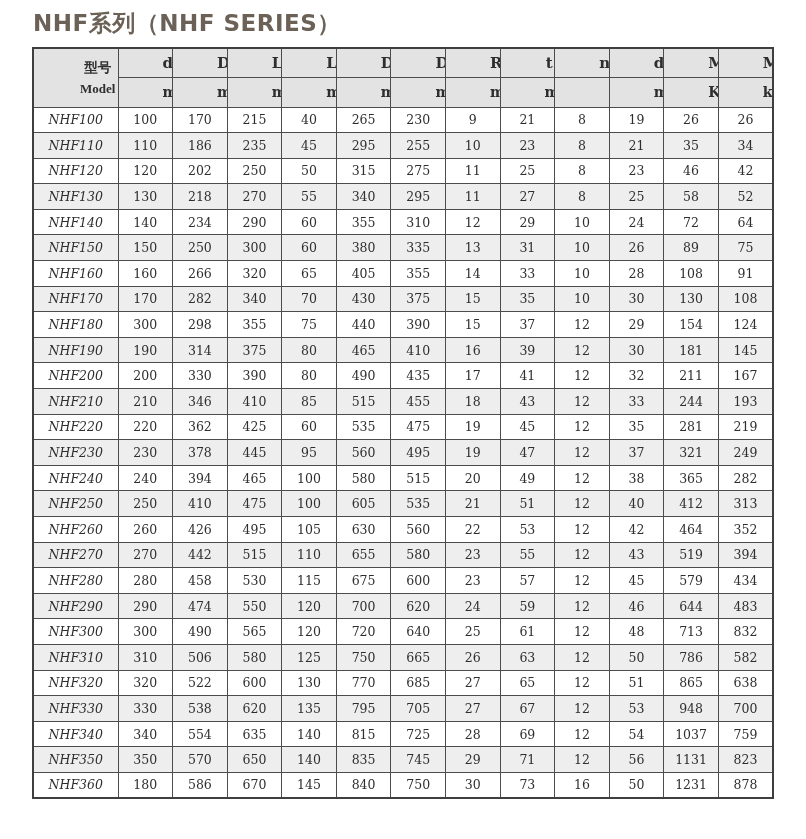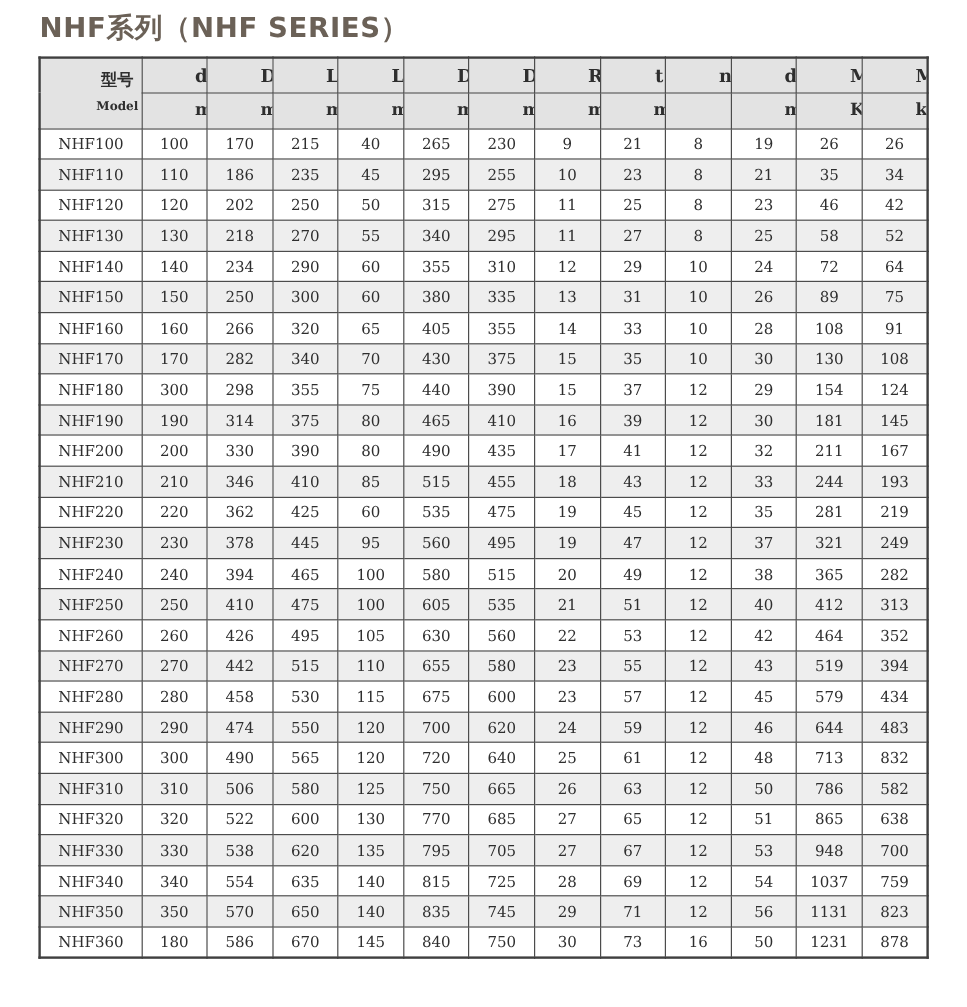--- a/index.html
+++ b/index.html
@@ -42,39 +42,39 @@
     background: #e3e3e3;
     font-weight: bold;
     padding-left: 44px;
   }
   th.model-th {
     font-size: 14px;
     font-weight: normal;
     line-height: 1.45;
   }
   th.model-th .cn { font-size: 13.5px; }
-  th.model-th .en { font-size: 10px; }
+  th.model-th .en { font-size: 13px; font-family: Liberation Serif, serif; }
   th.sym-th {
     height: 29px;
     font-size: 15px;
   }
   th.unit-th {
     height: 30px;
     font-size: 14px;
     font-weight: normal;
   }
   .spec-table tbody td {
     height: 25.6px;
     font-size: 12.5px;
     background: #ffffff;
   }
   .spec-table tbody tr:nth-child(even) td {
     background: #eeeeee;
   }
-  td.model-cell { font-size: 13px; }
+  td.model-cell { font-size: 13px; font-style: italic; }
 </style>
 </head>
 <body>
 
 <div class="page">
   <h1 class="title">NHF系列（NHF SERIES）</h1>
 
   <table class="spec-table">
     <colgroup>
       <col style="width:85px">

